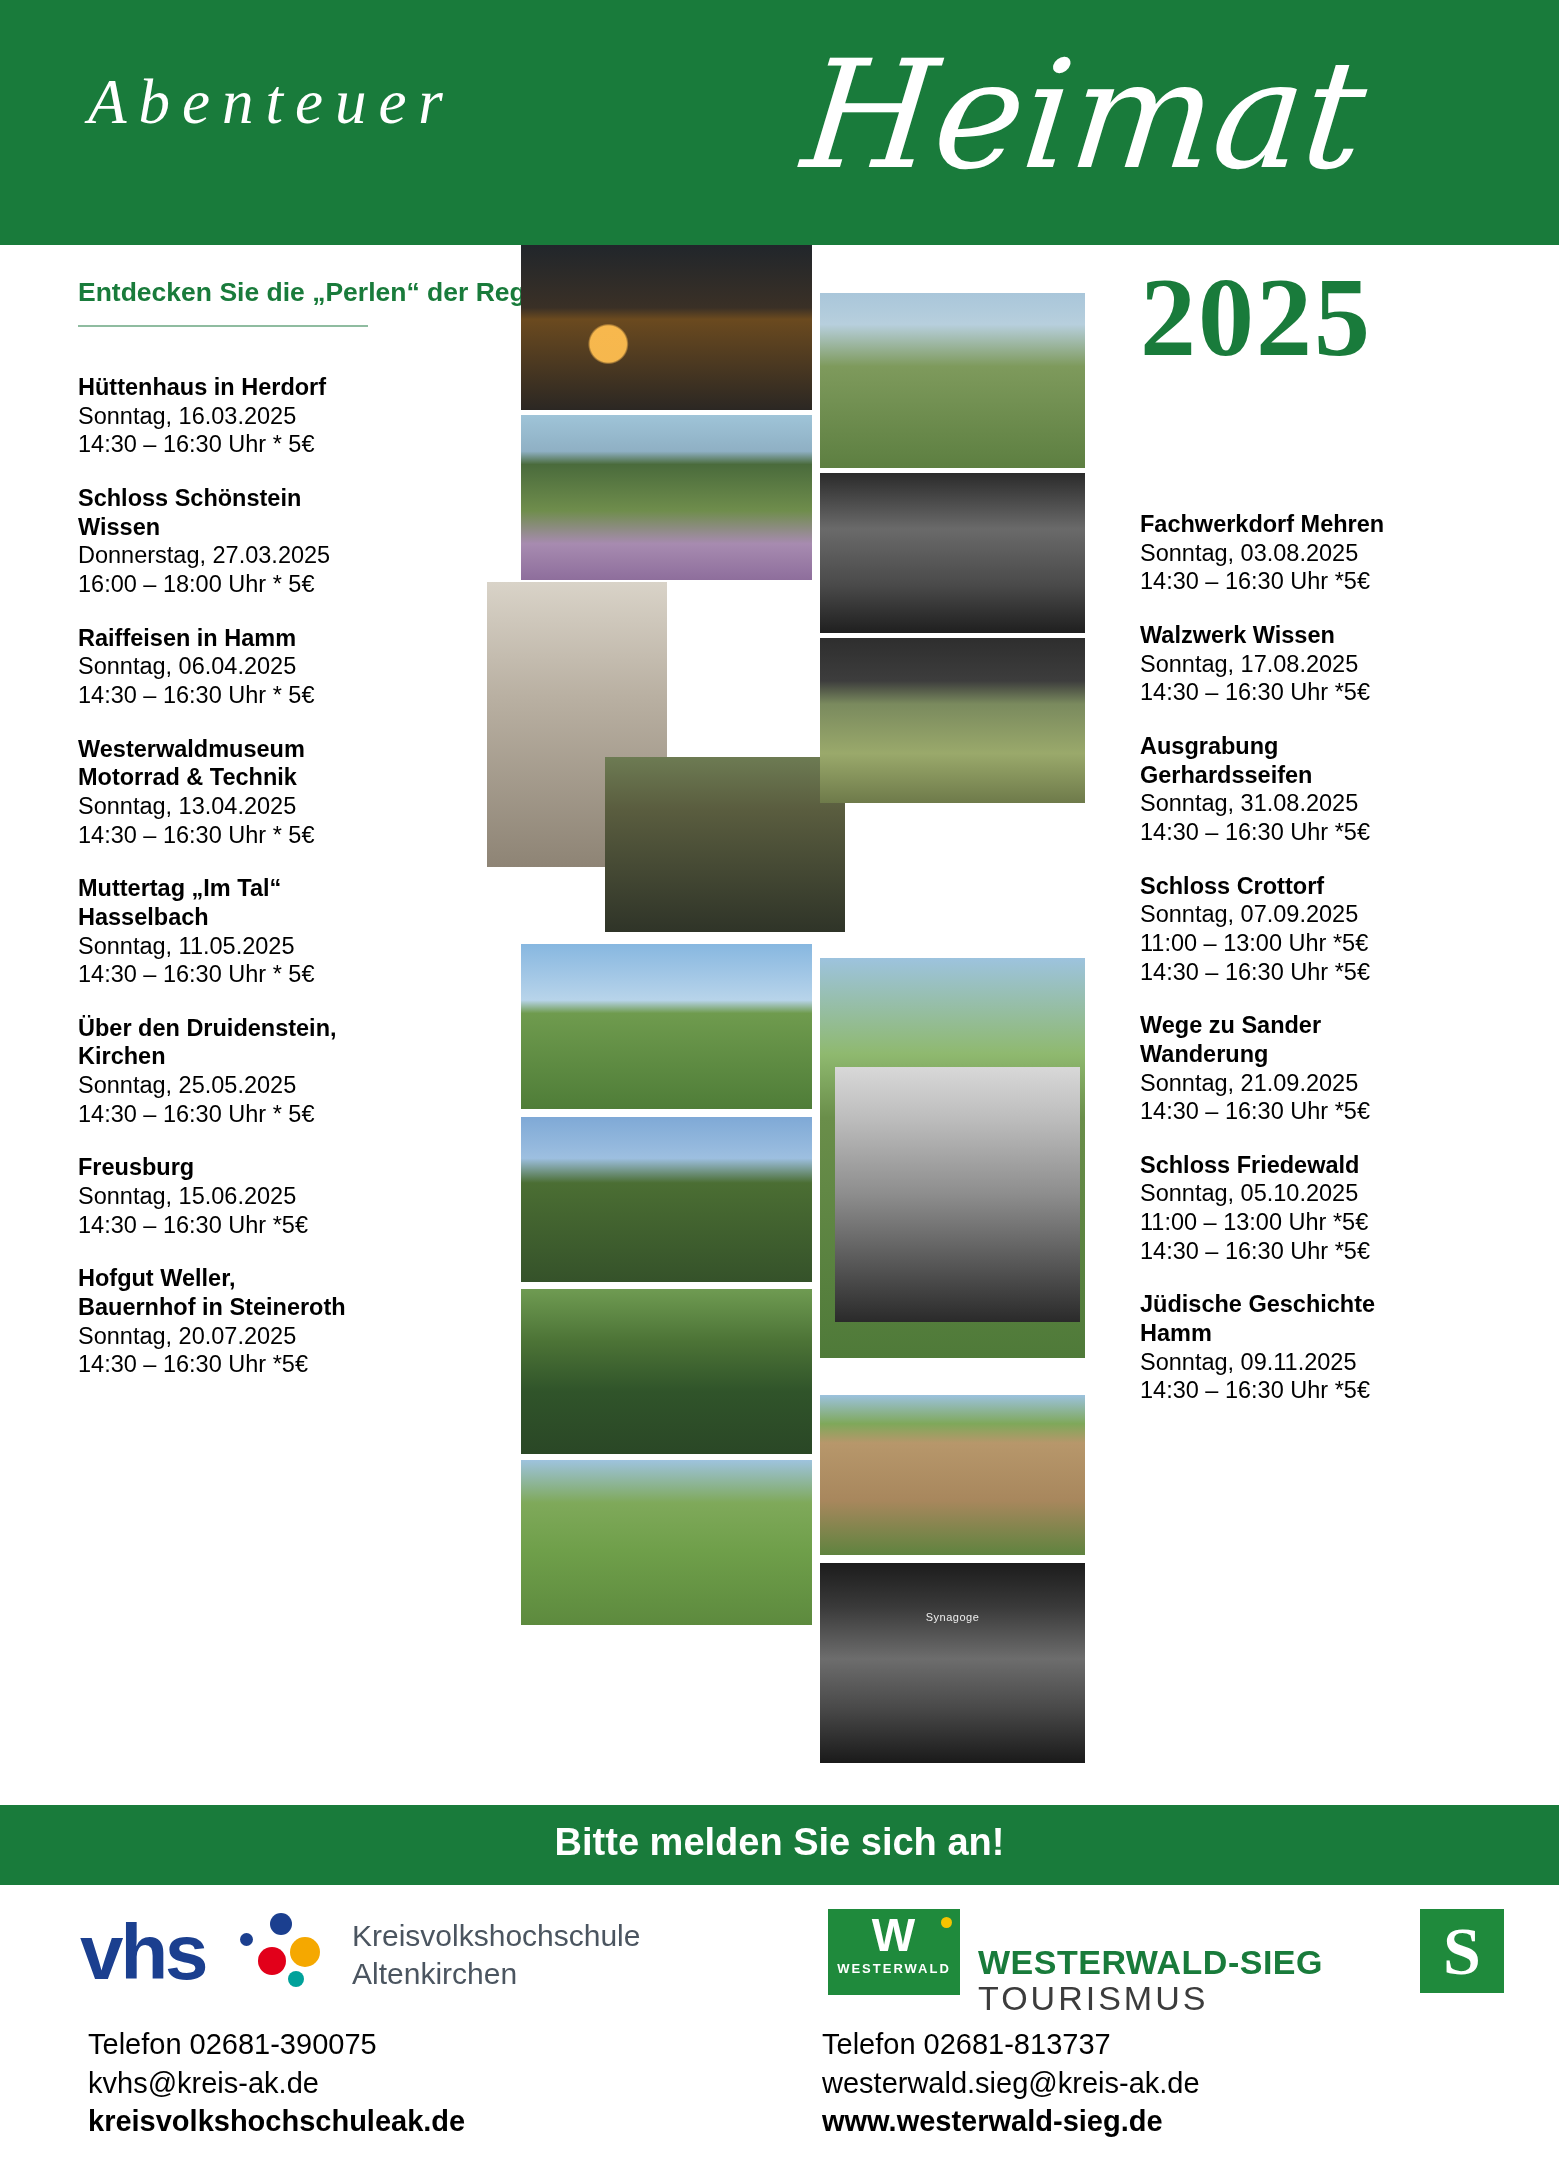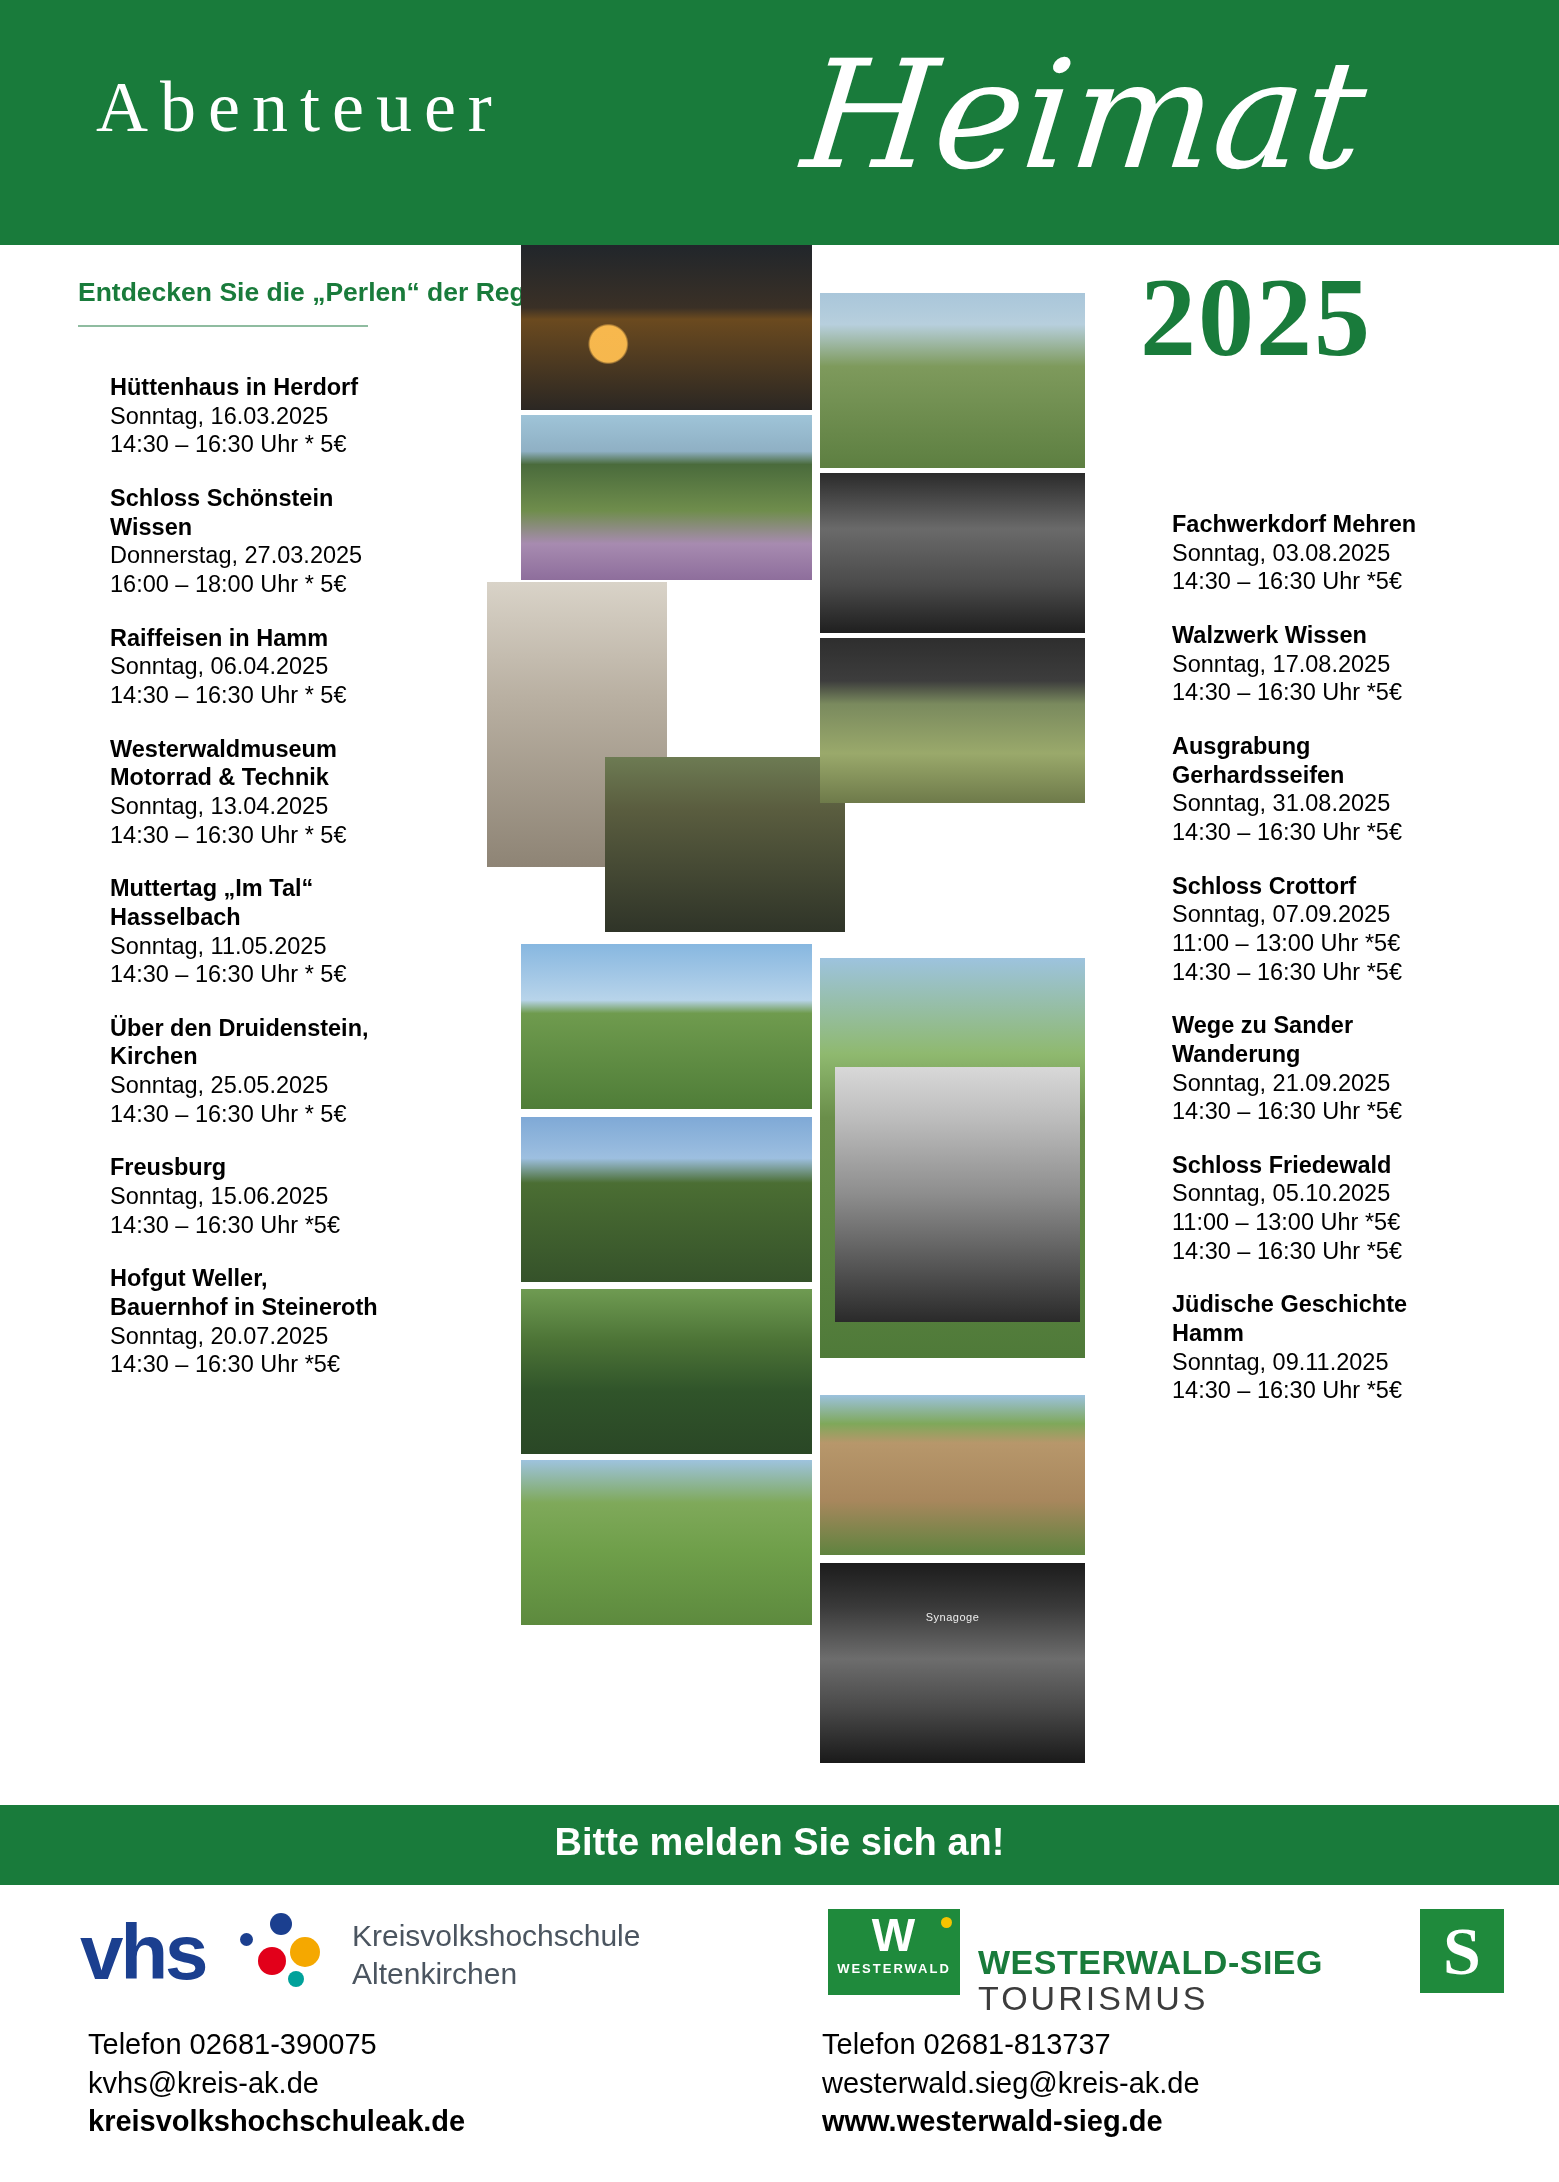--- a/index.html
+++ b/index.html
@@ -26,28 +26,29 @@
   }
   .header-title-wrap {
     position: absolute;
     left: 70px;
     top: 18px;
     width: 1450px;
     height: 210px;
   }
   .title-abenteuer {
     position: absolute;
-    left: 26px;
+    left: 18px;
     top: 48px;
     font-family: "Liberation Serif", serif;
-    font-size: 72px;
+    font-size: 63px;
     letter-spacing: 12px;
     color: #ffffff;
     font-weight: 400;
     white-space: nowrap;
+    font-style: italic;
   }
   .title-heimat {
     position: absolute;
     left: 735px;
     top: 10px;
     font-family: "DejaVu Serif", serif;
     font-style: italic;
     font-size: 150px;
     color: #ffffff;
     font-weight: 400;
@@ -96,21 +97,20 @@
   
   .events-col {
     position: absolute;
     width: 390px;
   }
   .events-left { left: 78px; top: 128px; }
   .events-right { left: 1140px; top: 265px; }
 
   .event {
     margin-bottom: 25px;
-    margin-left: 32px;
   }
   .event .ev-title {
     font-size: 23.5px;
     font-weight: bold;
     color: #000;
     line-height: 1.22;
   }
   .event .ev-line {
     font-size: 23.5px;
     color: #000;

